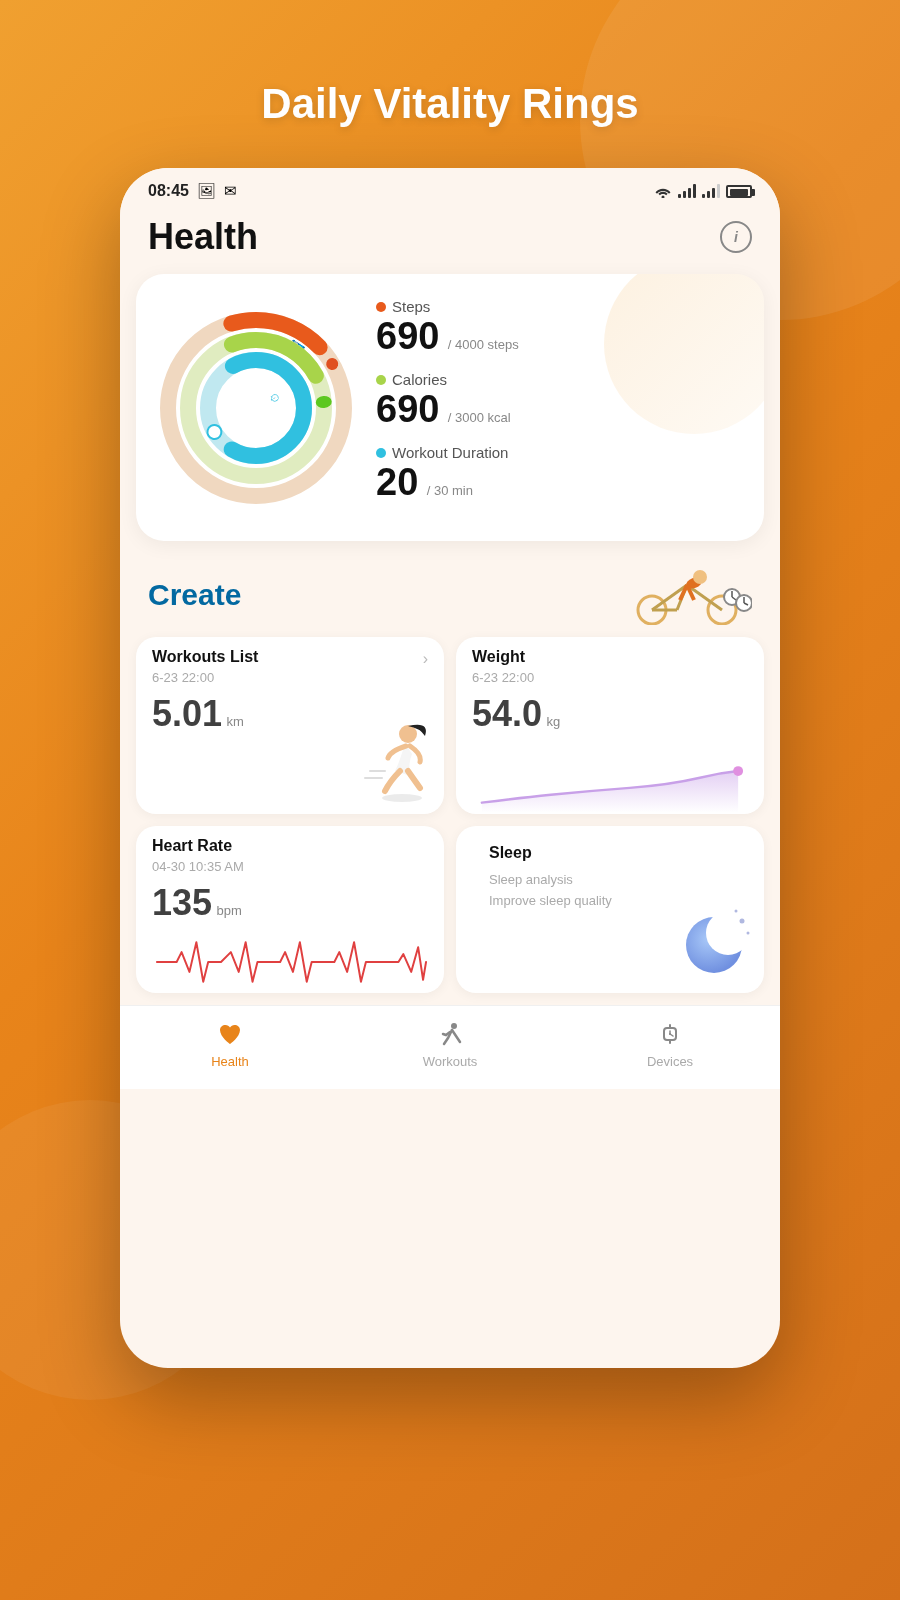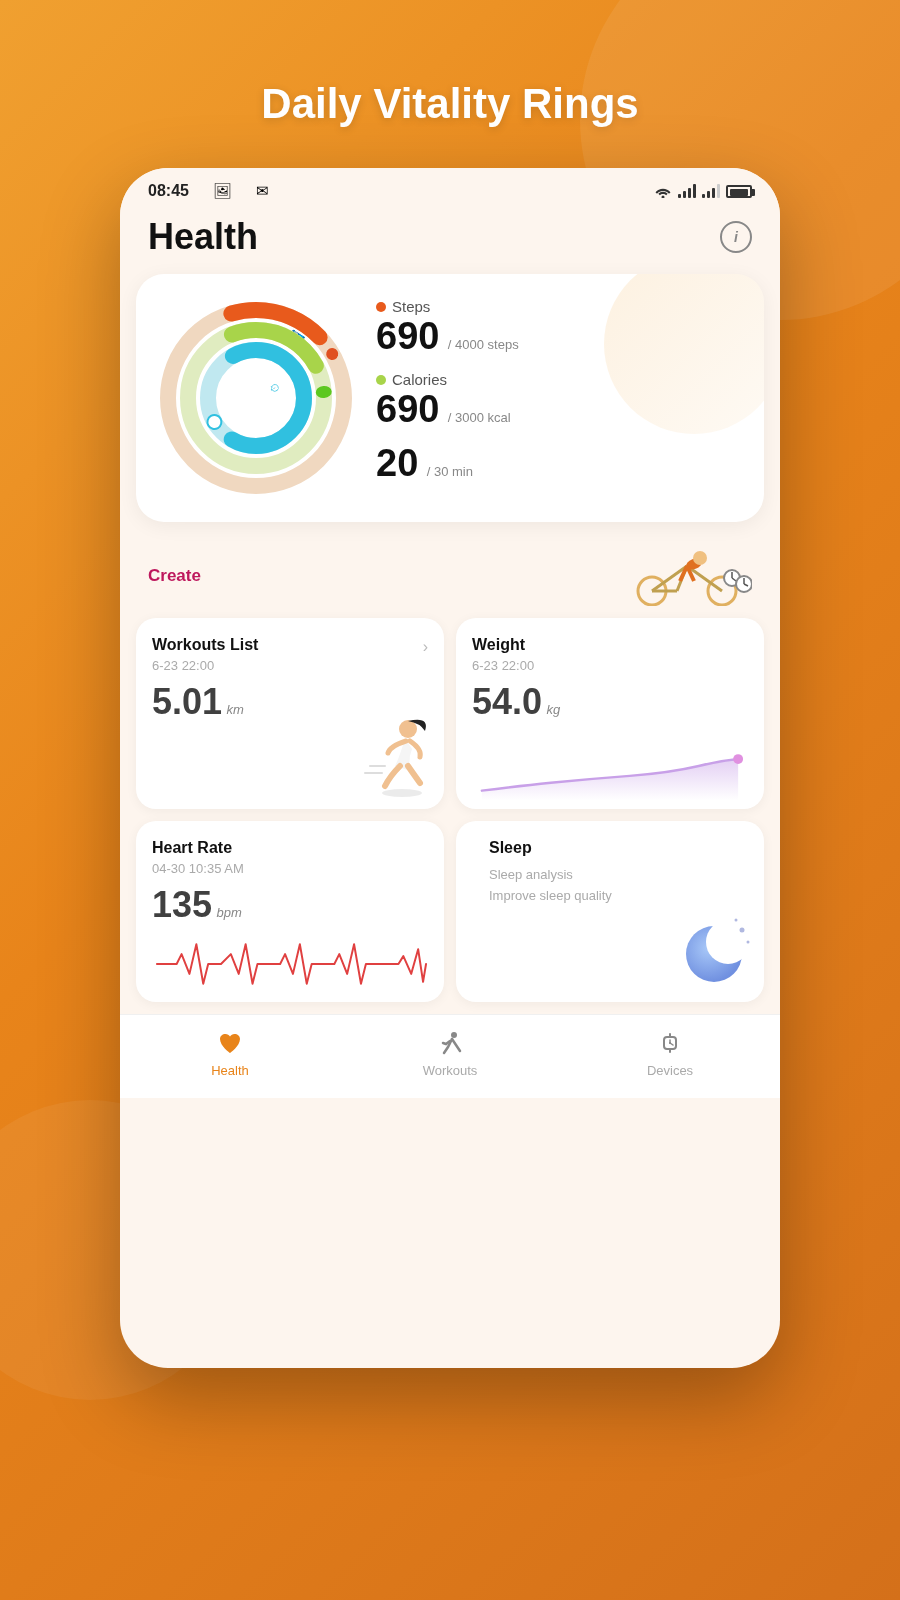--- a/index.html
+++ b/index.html
@@ -190,36 +190,36 @@
     }
 
     
     .create-section {
       padding: 8px 28px 12px;
       display: flex;
       justify-content: space-between;
       align-items: center;
     }
     .create-label {
-      color: #be185d;
-      font-size: 17px;
+      color: #0369a1;
+      font-size: 30px;
       font-weight: 700;
     }
 
     
     .cards-grid {
       display: grid;
       grid-template-columns: 1fr 1fr;
       gap: 12px;
       padding: 0 16px 12px;
     }
     .data-card {
       background: white;
       border-radius: 20px;
-      padding: 18px 16px;
+      padding: 11px 16px;
       box-shadow: 0 2px 12px rgba(0,0,0,0.05);
       overflow: hidden;
       position: relative;
     }
     .card-title {
       font-size: 16px;
       font-weight: 700;
       color: #111;
       margin-bottom: 4px;
     }
@@ -239,21 +239,20 @@
     }
     .card-value {
       font-size: 36px;
       font-weight: 700;
       color: #404040;
     }
     .card-value-unit {
       font-size: 13px;
       color: #888;
       font-weight: 400;
-      font-style: italic;
     }
 
     
     .weight-chart {
       margin-top: 8px;
       height: 60px;
     }
 
     
     .hr-chart {
@@ -323,21 +322,21 @@
 <body>
 
 <div class="bg-circle1"></div>
 <div class="bg-circle2"></div>
 
 <h1 class="page-title">Daily Vitality Rings</h1>
 
 <div class="phone-frame">
 
   <div class="status-bar">
-    <div style="display:flex;align-items:center;gap:24px;">
+    <div style="display:flex;align-items:center;gap:8px;">
       <span class="status-time">08:45</span>
       <span style="font-size:15px;">🖼</span>
       <span style="font-size:15px;">✉</span>
     </div>
     <div class="status-icons">
 
       <svg width="18" height="14" viewBox="0 0 24 18">
         <path d="M12 6 C8 6 4.5 7.8 2 10.5 L4 12.5 C6 10.3 8.8 9 12 9 C15.2 9 18 10.3 20 12.5 L22 10.5 C19.5 7.8 16 6 12 6Z" fill="#333"></path>
         <path d="M12 10 C9.5 10 7.3 11.1 5.8 12.8 L7.8 14.8 C8.8 13.7 10.3 13 12 13 C13.7 13 15.2 13.7 16.2 14.8 L18.2 12.8 C16.7 11.1 14.5 10 12 10Z" fill="#333"></path>
         <circle cx="12" cy="17" r="2" fill="#333"></circle>
@@ -413,20 +412,24 @@
           <div class="stat-dot" style="background:#a8d44a;"></div>
           <span>Calories</span>
         </div>
         <div>
           <span class="stat-value">690</span>
           <span class="stat-unit">/ 3000 kcal</span>
         </div>
       </div>
 
       <div class="stat-item">
+        <div class="stat-label">
+          <div class="stat-dot" style="background:#30c0e0;"></div>
+          <span>Workout Duration</span>
+        </div>
         <div>
           <span class="stat-value">20</span>
           <span class="stat-unit">/ 30 min</span>
         </div>
       </div>
     </div>
   </div>
 
   <div class="create-section">
     <span class="create-label">Create</span>

